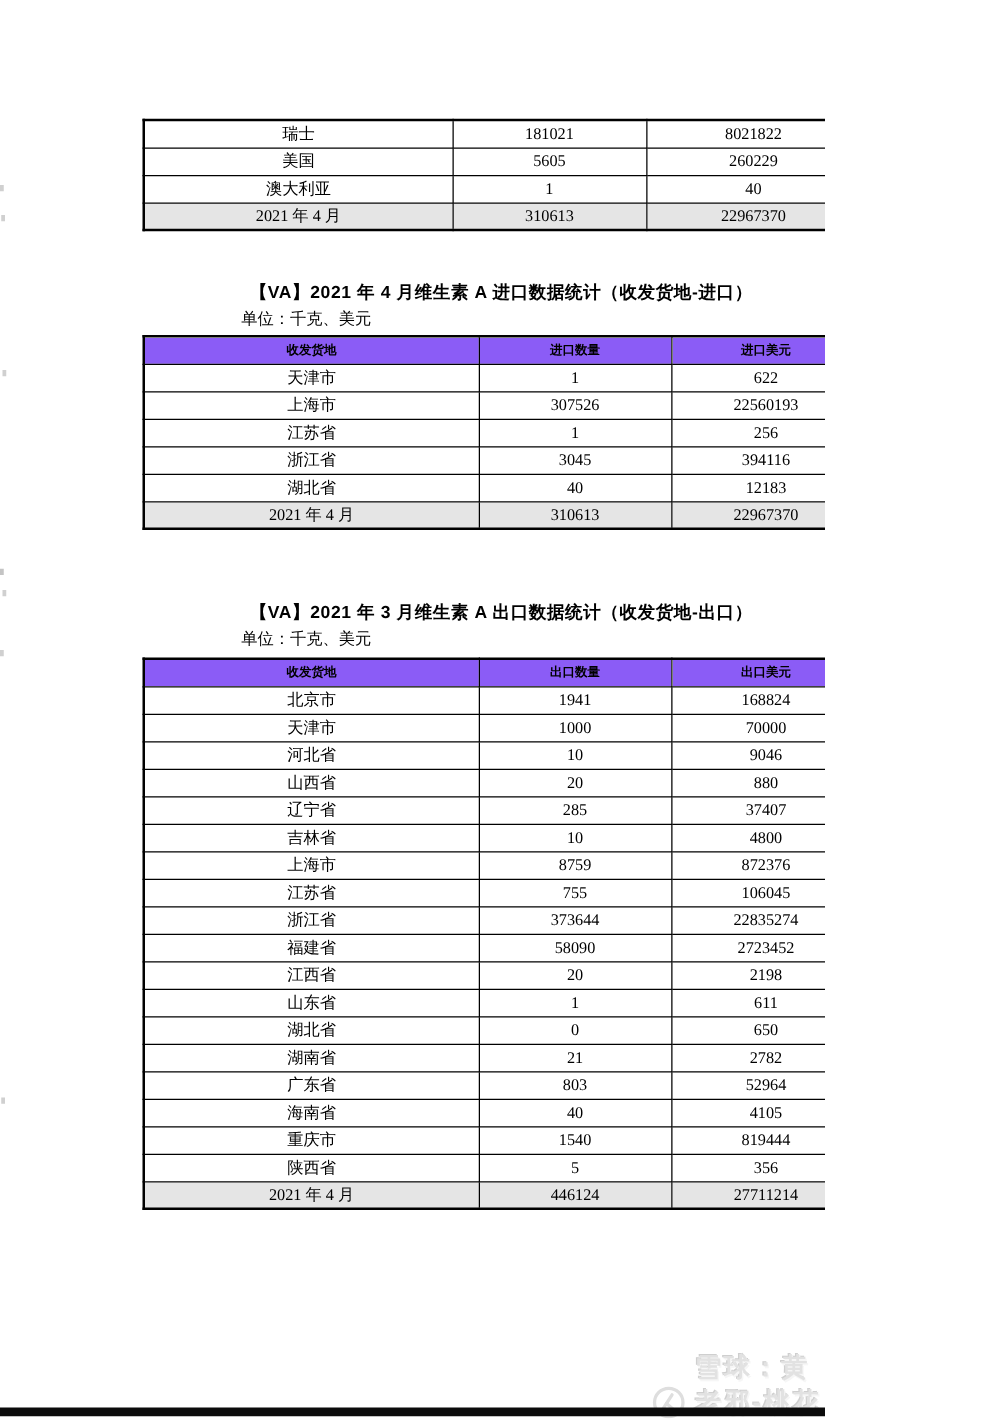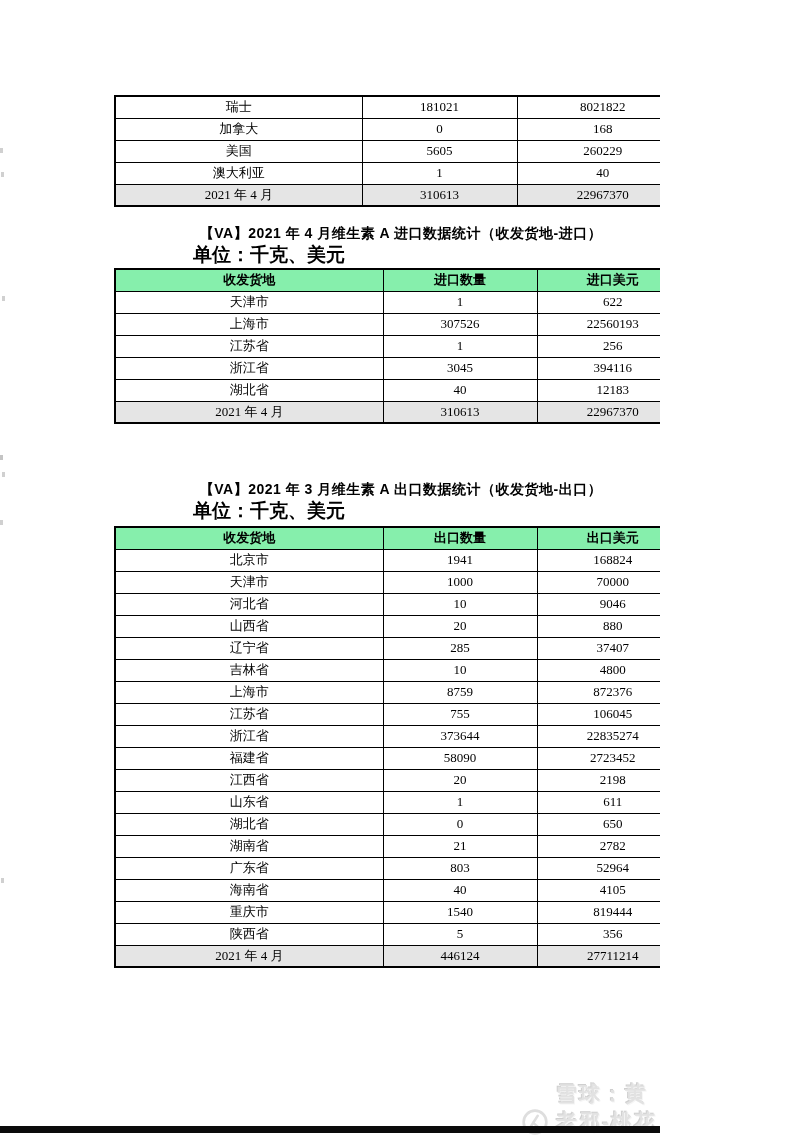--- a/index.html
+++ b/index.html
@@ -29,24 +29,24 @@
     font-size:13px;
     padding:0 2px;
     white-space:nowrap;
     overflow:hidden;
     font-weight:normal;
   }
   .t1 { top:95px; }
   .t2 { top:268px; }
   .t3 { top:526px; }
   .hdr th {
-    background:#86efac;
+    background:#8b5cf6;
     font-weight:bold;
     font-family:"Liberation Sans", sans-serif;
-    font-size:13px;
+    font-size:10px;
   }
   .total td {
     background:#e5e5e5;
     font-weight:normal;
   }
   
   .title {
     position:absolute;
     left:114px; width:574px;
     text-align:center;
@@ -55,22 +55,22 @@
     font-size:14px;
     letter-spacing:0.5px;
     line-height:16px;
   }
   .title-t2 { top:225px; }
   .title-t3 { top:481px; }
   .unit {
     position:absolute;
     left:193px;
     font-family:"Liberation Sans", sans-serif;
-    font-weight:bold;
-    font-size:19px;
+    font-weight:normal;
+    font-size:13px;
     line-height:15px;
   }
   .unit-t2 { top:247px; }
   .unit-t3 { top:503px; }
   
   .watermark {
     position:absolute;
     left:521px; top:1080px;
     display:flex; align-items:center; gap:7px;
     color:#e2e2e2;
@@ -105,25 +105,20 @@
     <colgroup>
         <col style="width:247px">
         <col style="width:155px">
         <col style="width:172px">
       </colgroup>
     <tbody>
       <tr>
           <td>瑞士</td>
           <td>181021</td>
           <td>8021822</td>
-        </tr>
-        <tr>
-          <td>加拿大</td>
-          <td>0</td>
-          <td>168</td>
         </tr>
         <tr>
           <td>美国</td>
           <td>5605</td>
           <td>260229</td>
         </tr>
         <tr>
           <td>澳大利亚</td>
           <td>1</td>
           <td>40</td>

